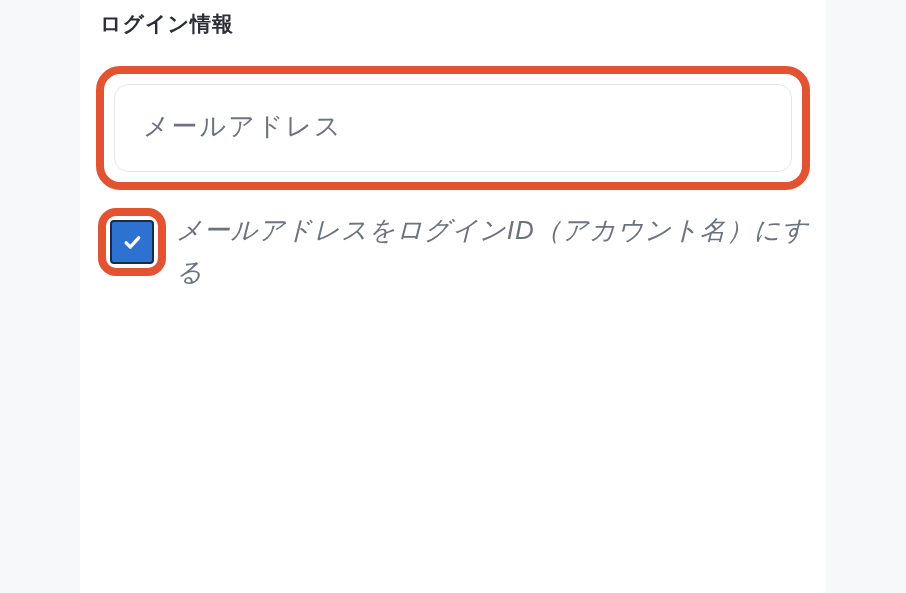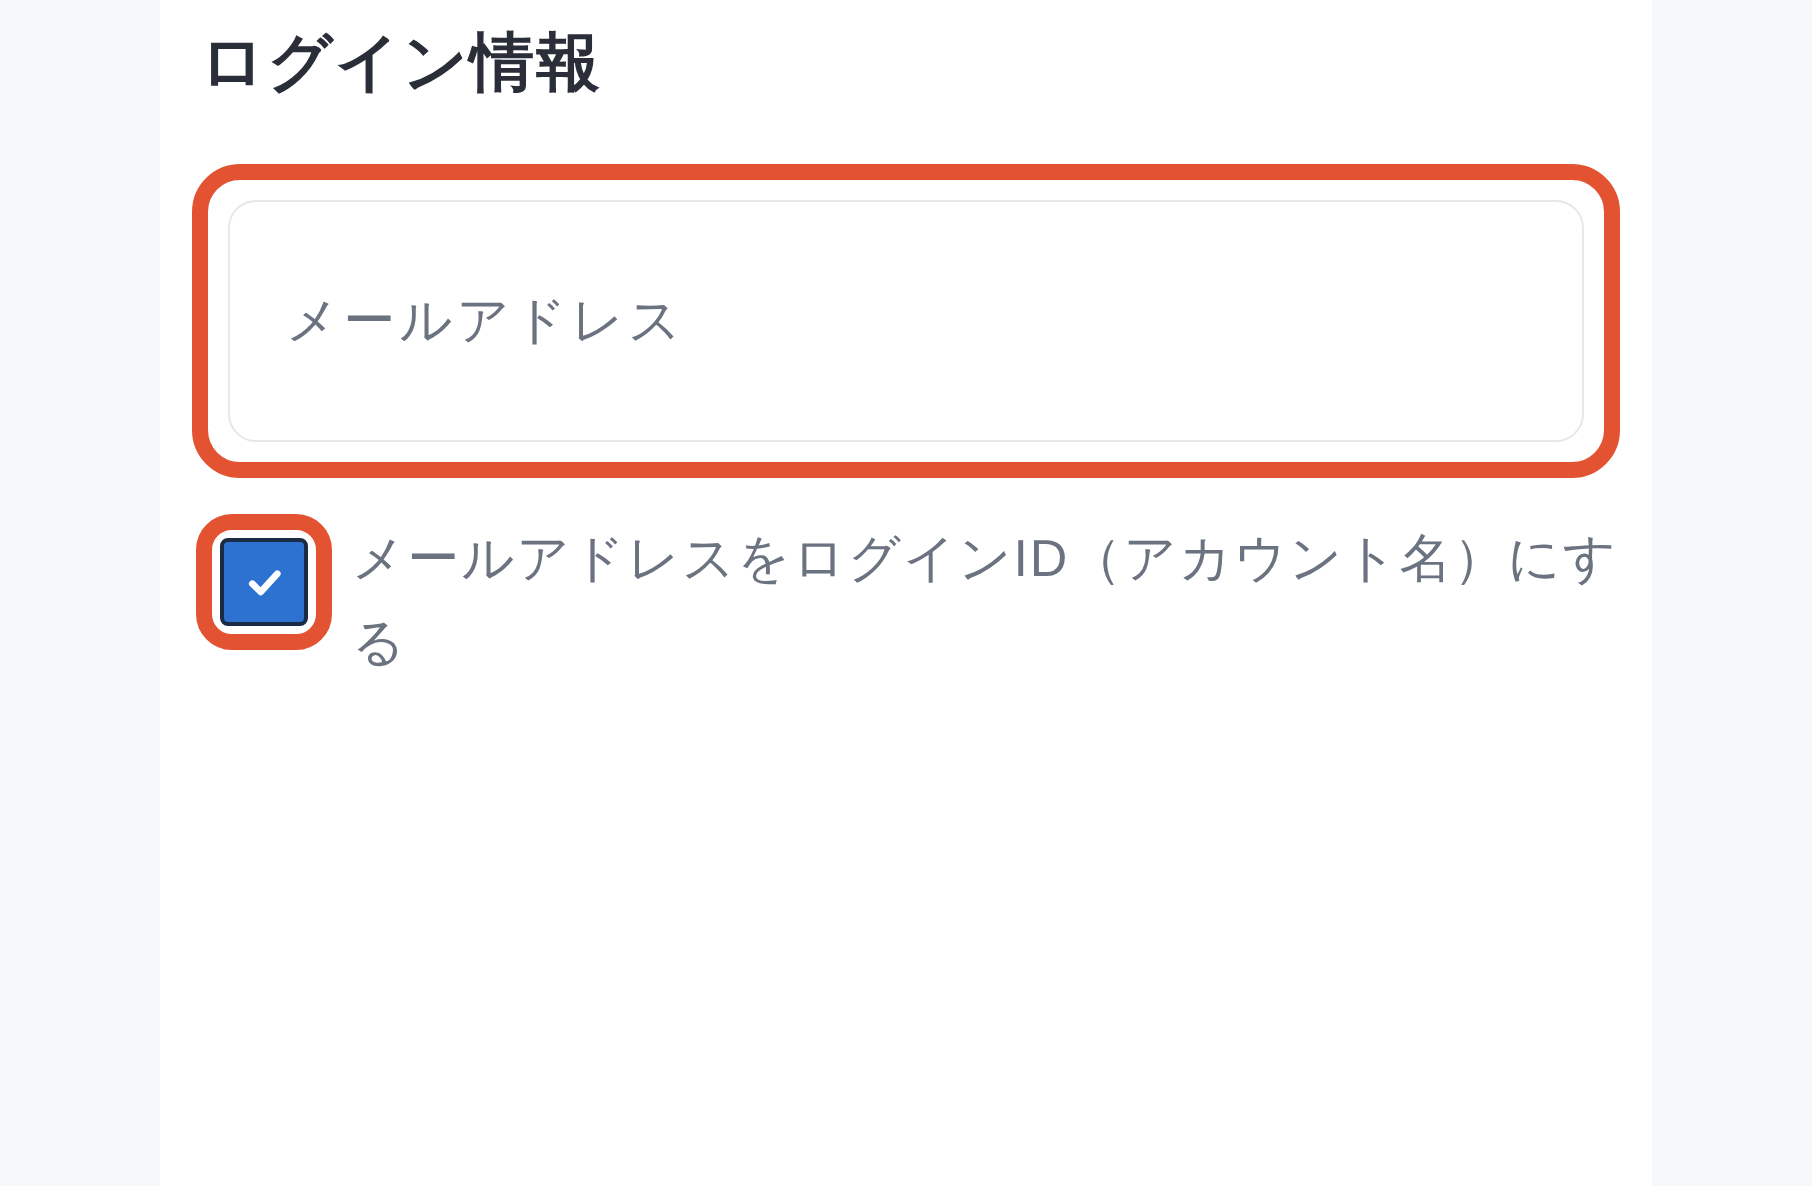--- a/index.html
+++ b/index.html
@@ -15,21 +15,21 @@
       overflow: hidden;
     }
     .card {
       background: #ffffff;
       margin: 0 80px;
       padding: 10px 16px 30px 16px;
       height: 100%;
     }
     .section-title {
       color: #2a2e38;
-      font-size: 32px;
+      font-size: 21px;
       font-weight: 700;
       margin-bottom: 28px;
       margin-left: 4px;
       letter-spacing: 1px;
     }
     .highlight-box {
       border: 8px solid #e35331;
       border-radius: 24px;
       padding: 10px;
       margin-bottom: 18px;
@@ -42,26 +42,26 @@
       display: inline-flex;
       align-items: center;
       justify-content: center;
       vertical-align: top;
       margin-right: 10px;
     }
     .input-field {
       width: 100%;
       border: 1px solid #e5e7eb;
       border-radius: 14px;
-      padding: 44px 28px;
+      padding: 28px 28px;
       font-size: 26px;
       color: #6b7280;
       outline: none;
       background: #fff;
-      font-family: Liberation Sans, sans-serif;
+      font-family: Liberation Mono, monospace;
       letter-spacing: 2px;
     }
     .input-field::placeholder {
       color: #6b7280;
     }
     .input-wrap {
       position: relative;
     }
     .eye-icon {
       position: absolute;
@@ -71,20 +71,21 @@
       width: 42px;
       height: 42px;
       color: #555;
       cursor: pointer;
     }
     .checkbox-row {
       display: flex;
       align-items: flex-start;
       margin-bottom: 28px;
       padding-left: 2px;
+      font-style: italic;
     }
     .checkbox-square {
       width: 44px;
       height: 44px;
       background: #2d71d1;
       border: 2px solid #1a2b46;
       border-radius: 4px;
       display: flex;
       align-items: center;
       justify-content: center;

